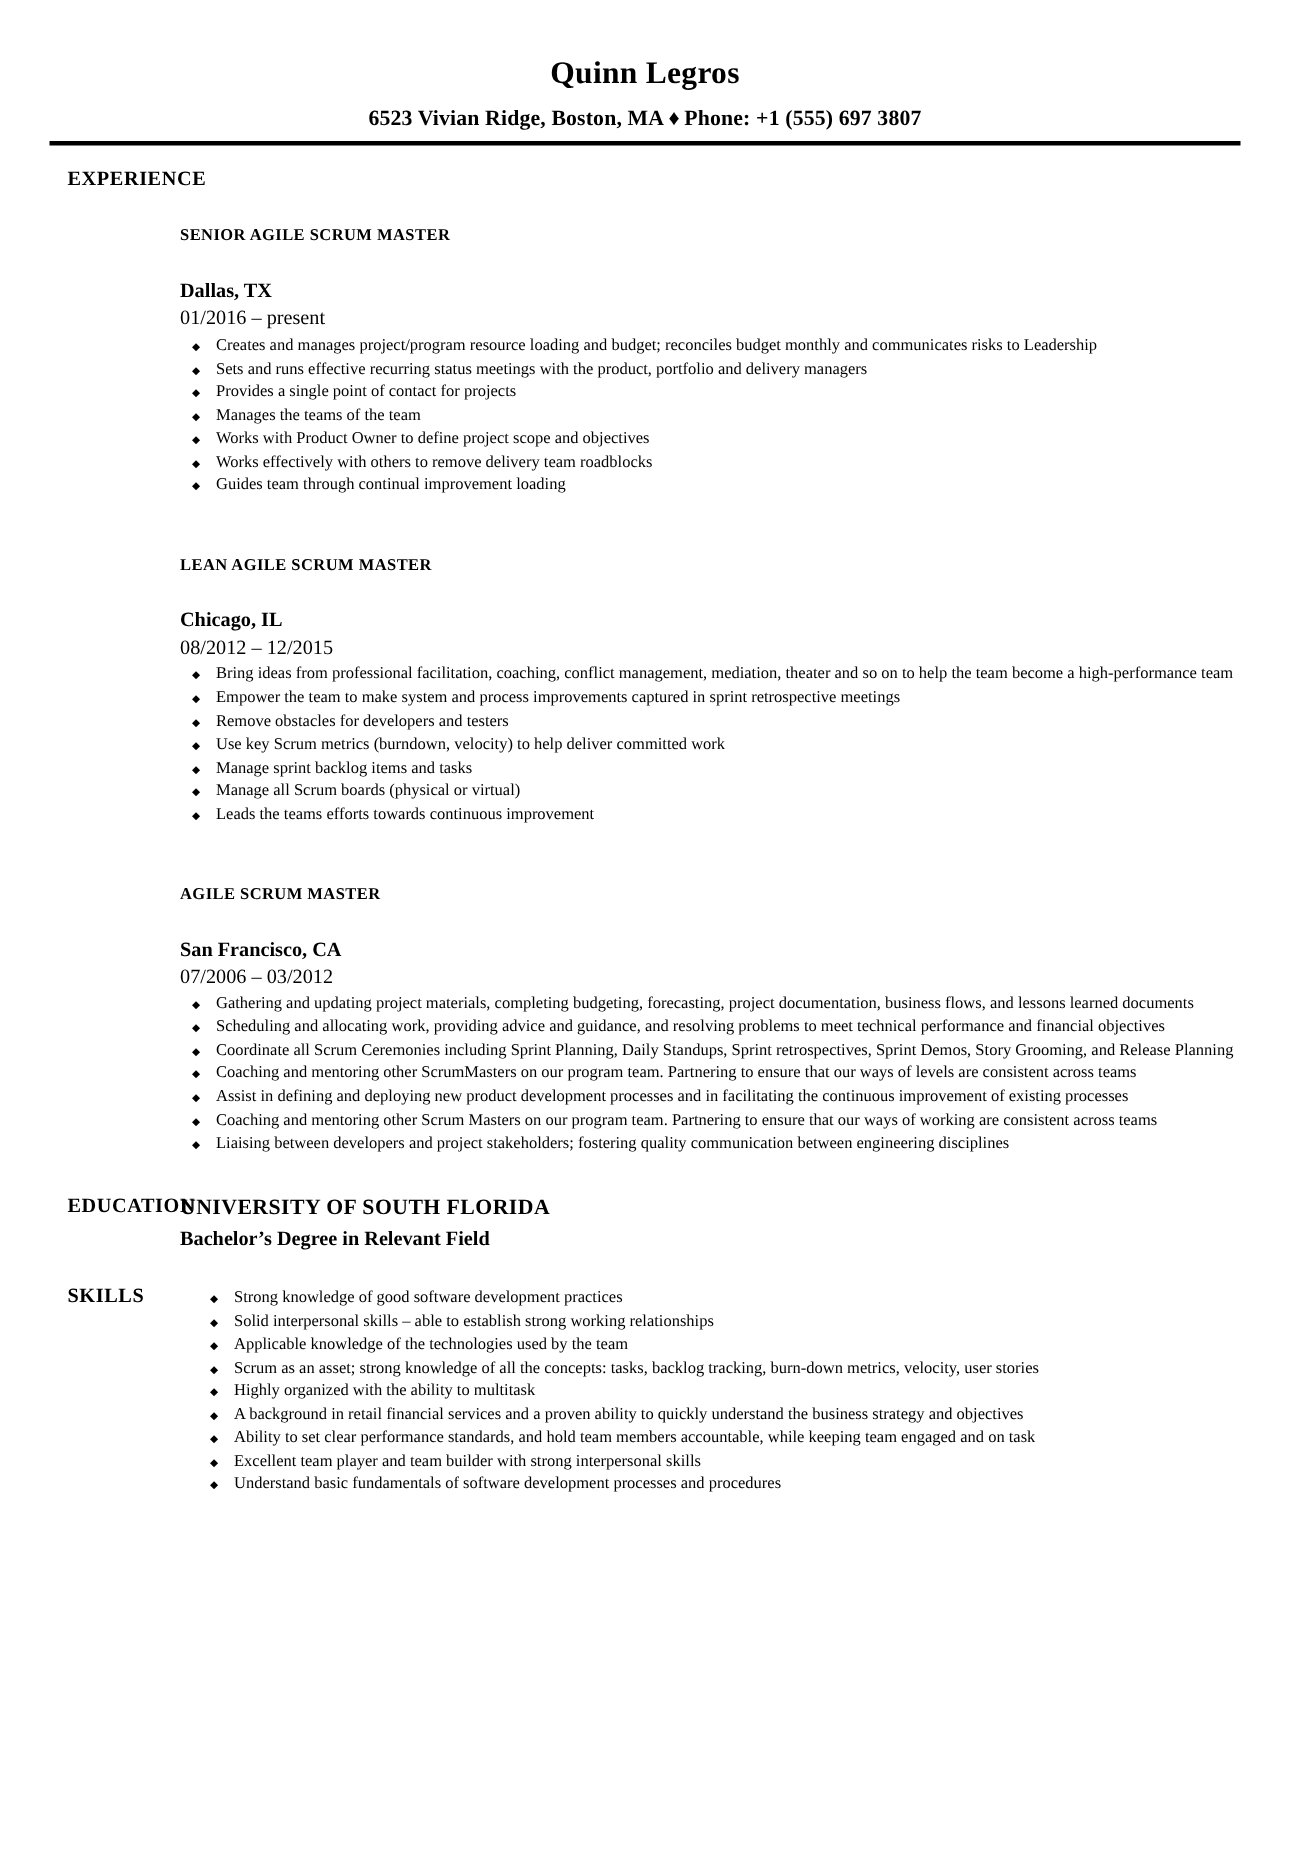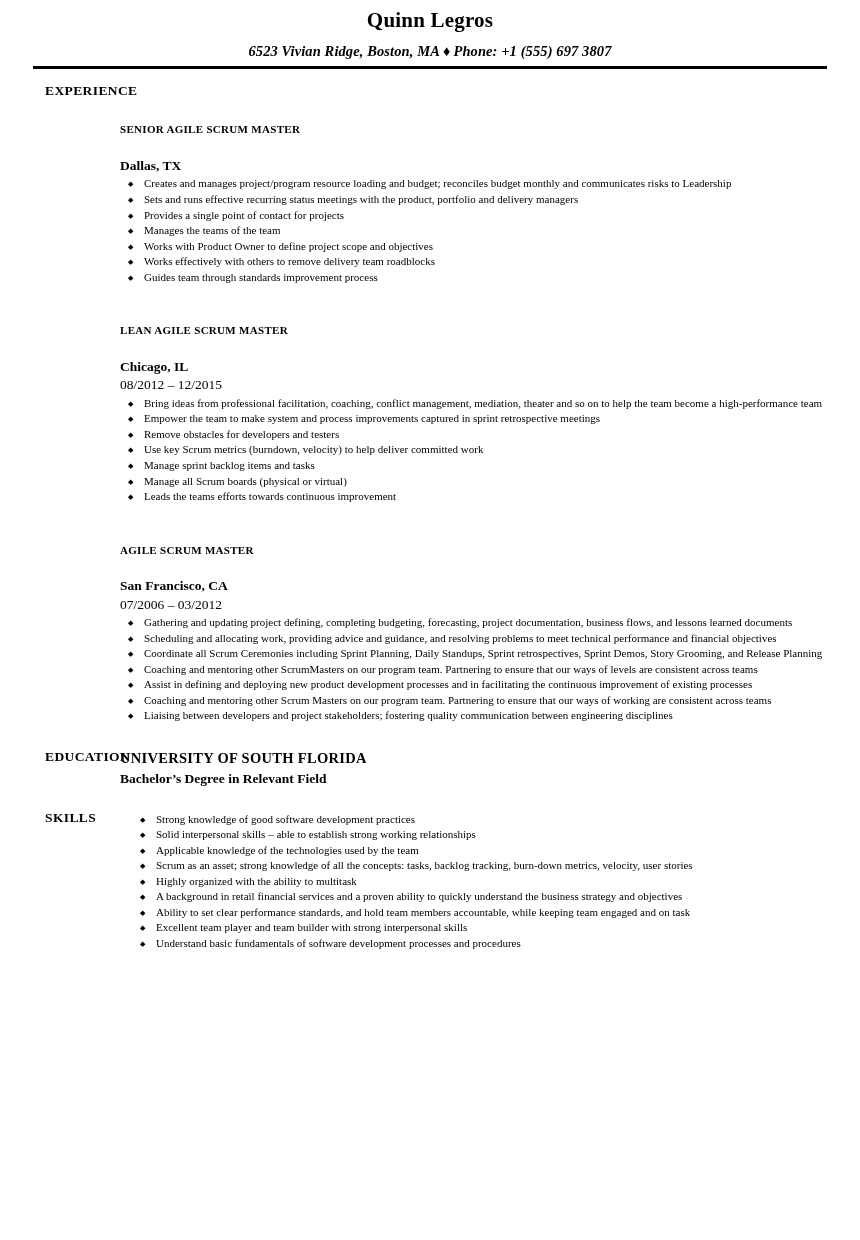--- a/index.html
+++ b/index.html
@@ -16,35 +16,34 @@
     background: #ffffff;
     color: #000000;
     font-family: "Liberation Serif", "DejaVu Serif", serif;
     overflow: hidden;
     box-sizing: border-box;
     padding: 0;
   }
 
   
   .header {
-    padding-top: 8px;
+    padding-top: 36px;
     text-align: center;
   }
   .cand-name {
     font-size: 21px;
     font-weight: bold;
     letter-spacing: 0.2px;
     line-height: 1.2;
   }
   .cand-contact {
     margin-top: 10px;
     font-size: 14.5px;
     font-weight: bold;
     letter-spacing: 0.1px;
-    font-style: italic;
   }
   .diamond {
     font-weight: bold;
     padding: 0 3px;
   }
   .header-rule {
     margin: 6px 33px 0 33px;
     border-top: 3px solid #000000;
     height: 0;
     font-size: 0;
@@ -165,28 +164,29 @@
   </div>
   <div class="header-rule"></div>
 
   <div class="section exp-section">
     <div class="section-label">EXPERIENCE</div>
     <div class="section-body">
 
       <div class="job">
         <div class="job-title">SENIOR AGILE SCRUM MASTER</div>
         <div class="job-location">Dallas, TX</div>
+        <div class="job-dates">01/2016 – present</div>
         <ul class="bullets">
           <li>Creates and manages project/program resource loading and budget; reconciles budget monthly and communicates risks to Leadership</li>
           <li>Sets and runs effective recurring status meetings with the product, portfolio and delivery managers</li>
           <li>Provides a single point of contact for projects</li>
           <li>Manages the teams of the team</li>
           <li>Works with Product Owner to define project scope and objectives</li>
           <li>Works effectively with others to remove delivery team roadblocks</li>
-          <li>Guides team through standards improvement process</li>
+          <li>Guides team through continual improvement loading</li>
         </ul>
       </div>
 
       <div class="job">
         <div class="job-title">LEAN AGILE SCRUM MASTER</div>
         <div class="job-location">Chicago, IL</div>
         <div class="job-dates">08/2012 – 12/2015</div>
         <ul class="bullets">
           <li>Bring ideas from professional facilitation, coaching, conflict management, mediation, theater and so on to help the team become a high-performance team</li>
           <li>Empower the team to make system and process improvements captured in sprint retrospective meetings</li>
@@ -196,21 +196,21 @@
           <li>Manage all Scrum boards (physical or virtual)</li>
           <li>Leads the teams efforts towards continuous improvement</li>
         </ul>
       </div>
 
       <div class="job">
         <div class="job-title">AGILE SCRUM MASTER</div>
         <div class="job-location">San Francisco, CA</div>
         <div class="job-dates">07/2006 – 03/2012</div>
         <ul class="bullets">
-          <li>Gathering and updating project defining, completing budgeting, forecasting, project documentation, business flows, and lessons learned documents</li>
+          <li>Gathering and updating project materials, completing budgeting, forecasting, project documentation, business flows, and lessons learned documents</li>
           <li>Scheduling and allocating work, providing advice and guidance, and resolving problems to meet technical performance and financial objectives</li>
           <li>Coordinate all Scrum Ceremonies including Sprint Planning, Daily Standups, Sprint retrospectives, Sprint Demos, Story Grooming, and Release Planning</li>
           <li>Coaching and mentoring other ScrumMasters on our program team. Partnering to ensure that our ways of levels are consistent across teams</li>
           <li>Assist in defining and deploying new product development processes and in facilitating the continuous improvement of existing processes</li>
           <li>Coaching and mentoring other Scrum Masters on our program team. Partnering to ensure that our ways of working are consistent across teams</li>
           <li>Liaising between developers and project stakeholders; fostering quality communication between engineering disciplines</li>
         </ul>
       </div>
 
     </div>

